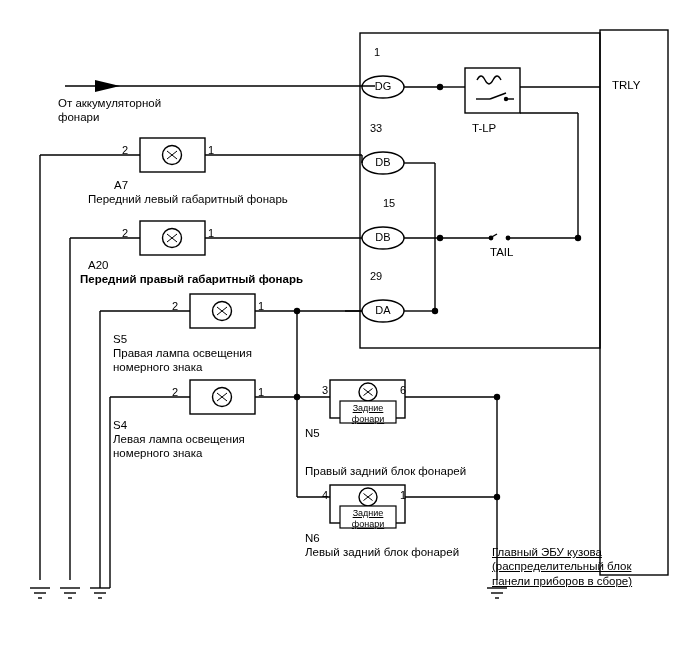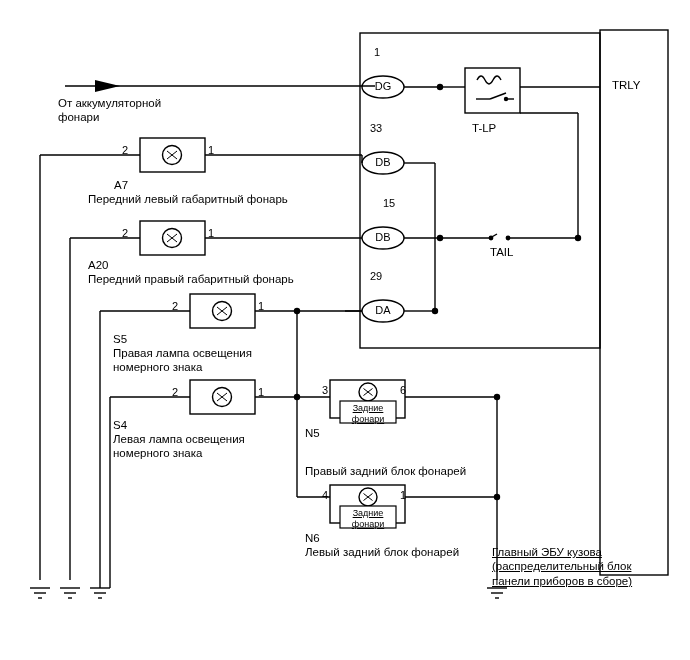--- a/index.html
+++ b/index.html
@@ -196,21 +196,21 @@
   <div class="lbl" style="left:490px; top:245px;">TAIL</div>
 
   <div class="lbl num" style="left:122px; top:144px;">2</div>
   <div class="lbl num" style="left:208px; top:144px;">1</div>
   <div class="lbl code" style="left:88px; top:178px;margin-left:26px;">A7</div>
   <div class="lbl" style="left:88px; top:192px;">Передний левый габаритный фонарь</div>
 
   <div class="lbl num" style="left:122px; top:227px;">2</div>
   <div class="lbl num" style="left:208px; top:227px;">1</div>
   <div class="lbl code" style="left:88px; top:258px;">A20</div>
-  <div class="lbl" style="left:88px; top:272px;">Передний правый габаритный фонарь</div>
+  <div class="lbl" style="left:80px; top:272px;font-weight:bold;">Передний правый габаритный фонарь</div>
 
   <div class="lbl num" style="left:172px; top:300px;">2</div>
   <div class="lbl num" style="left:258px; top:300px;">1</div>
   <div class="lbl code" style="left:113px; top:332px;">S5</div>
   <div class="lbl" style="left:113px; top:346px;">Правая лампа освещения
 номерного знака</div>
 
   <div class="lbl num" style="left:172px; top:386px;">2</div>
   <div class="lbl num" style="left:258px; top:386px;">1</div>
   <div class="lbl code" style="left:113px; top:418px;">S4</div>

